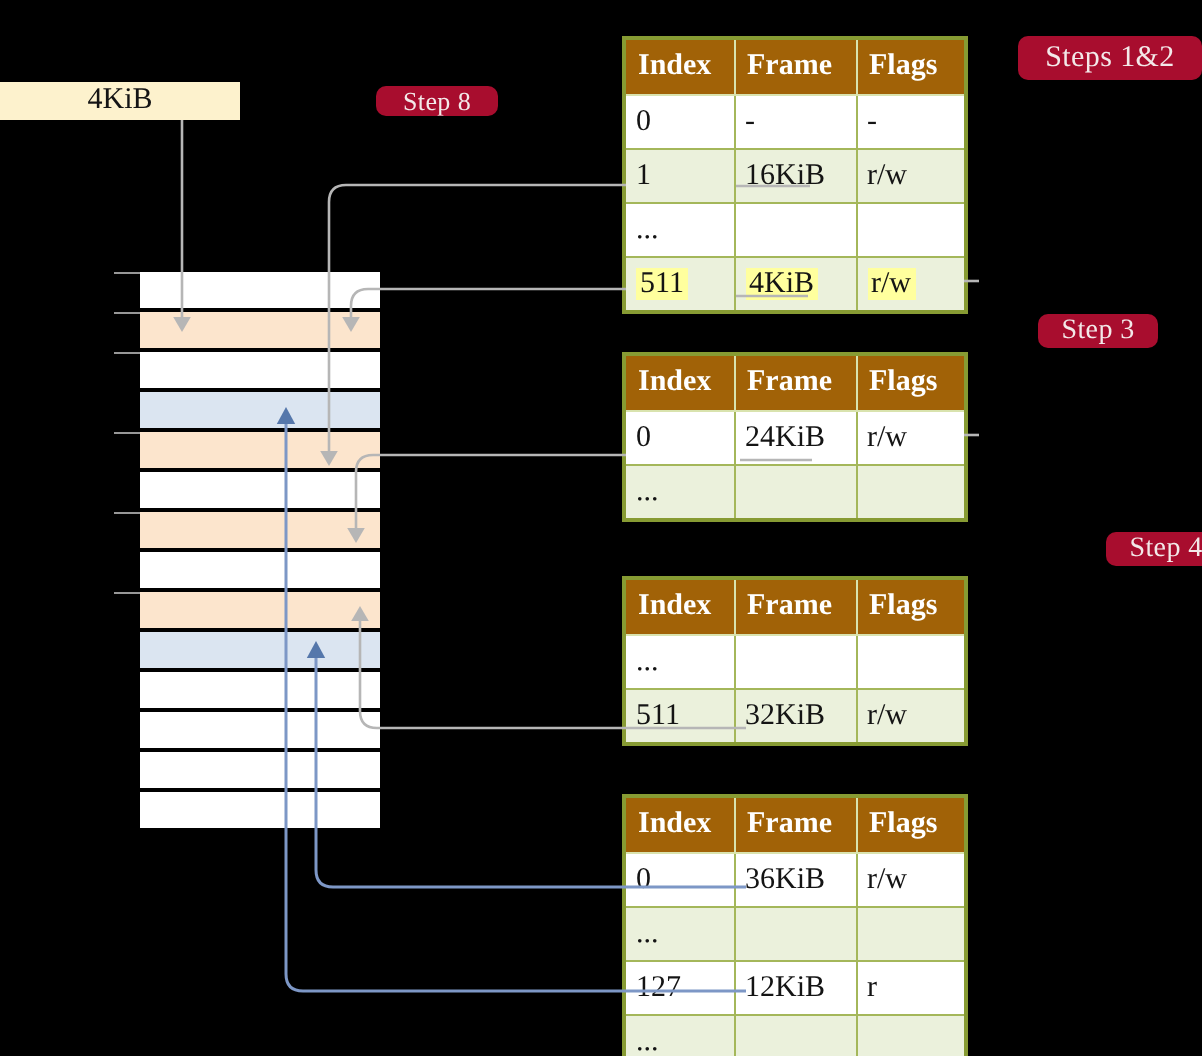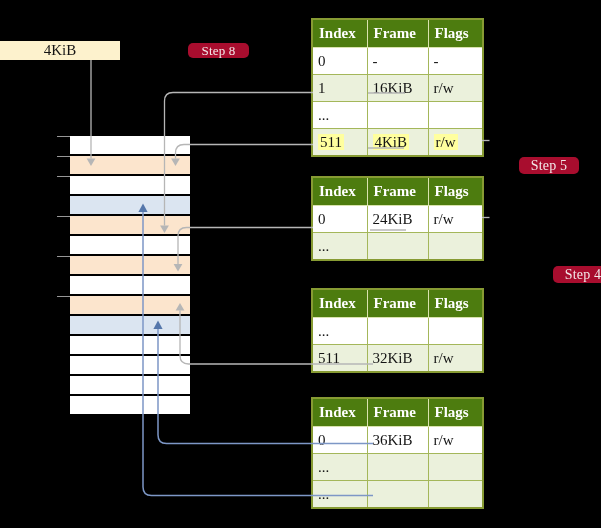--- a/index.html
+++ b/index.html
@@ -24,21 +24,21 @@
   
   .mem-row { position:absolute; left:70px; width:120px; height:18px; }
   .tick    { position:absolute; left:57px; width:13px; height:0; border-top:1.5px solid #979797; }
   
   .ptable {
     position:absolute; left:311px; width:171px;
     border-collapse:collapse; table-layout:fixed;
     border:2.5px solid #879b33; font-size:15px;
   }
   .ptable th {
-    background:#4d7c0f; color:#ffffff; font-weight:bold; text-align:left;
+    background:#a16207; color:#ffffff; font-weight:bold; text-align:left;
     height:27px; padding:0 0 0 6px; border:1.6px solid #d9e3ae; font-size:15px;
   }
   .ptable td {
     background:#ffffff; color:#141414; height:26px; padding:0 0 0 5px;
     border:1.4px solid #a4b75a; vertical-align:middle;
   }
   .ptable tr.shade td { background:#ebf1dc; }
   #table-t1 { top:18px; }
   #table-t2 { top:176px; }
   #table-t3 { top:288px; }
@@ -48,21 +48,22 @@
   .overlay { position:absolute; left:0; top:0; width:601px; height:528px; pointer-events:none; z-index:6; }
 </style>
 </head>
 <body>
 
 <div class="canvas">
 
   <div class="frame-box">4KiB</div>
 
   <div class="badge" id="badge-step0">Step 8</div>
-  <div class="badge" id="badge-step3">Step 5</div>
+  <div class="badge" id="badge-steps12">Steps 1&amp;2</div>
+  <div class="badge" id="badge-step3">Step 3</div>
   <div class="badge" id="badge-step4">Step 4</div>
 
   <div>
       <div class="mem-row" style="top: 136px; background: rgb(255, 255, 255);"></div>
       <div class="mem-row" style="top: 156px; background: rgb(252, 229, 205);"></div>
       <div class="mem-row" style="top: 176px; background: rgb(255, 255, 255);"></div>
       <div class="mem-row" style="top: 196px; background: rgb(219, 229, 241);"></div>
       <div class="mem-row" style="top: 216px; background: rgb(252, 229, 205);"></div>
       <div class="mem-row" style="top: 236px; background: rgb(255, 255, 255);"></div>
       <div class="mem-row" style="top: 256px; background: rgb(252, 229, 205);"></div>
@@ -178,20 +179,25 @@
         <tr class="">
           <td>0</td>
           <td>36KiB</td>
           <td>r/w</td>
         </tr>
         <tr class="shade">
           <td>...</td>
           <td></td>
           <td></td>
         </tr>
+        <tr class="">
+          <td>127</td>
+          <td>12KiB</td>
+          <td>r</td>
+        </tr>
         <tr class="shade">
           <td>...</td>
           <td></td>
           <td></td>
         </tr>
       </tbody>
     </table>
 
   <svg class="overlay" xmlns="http://www.w3.org/2000/svg" width="601" height="528">
 

